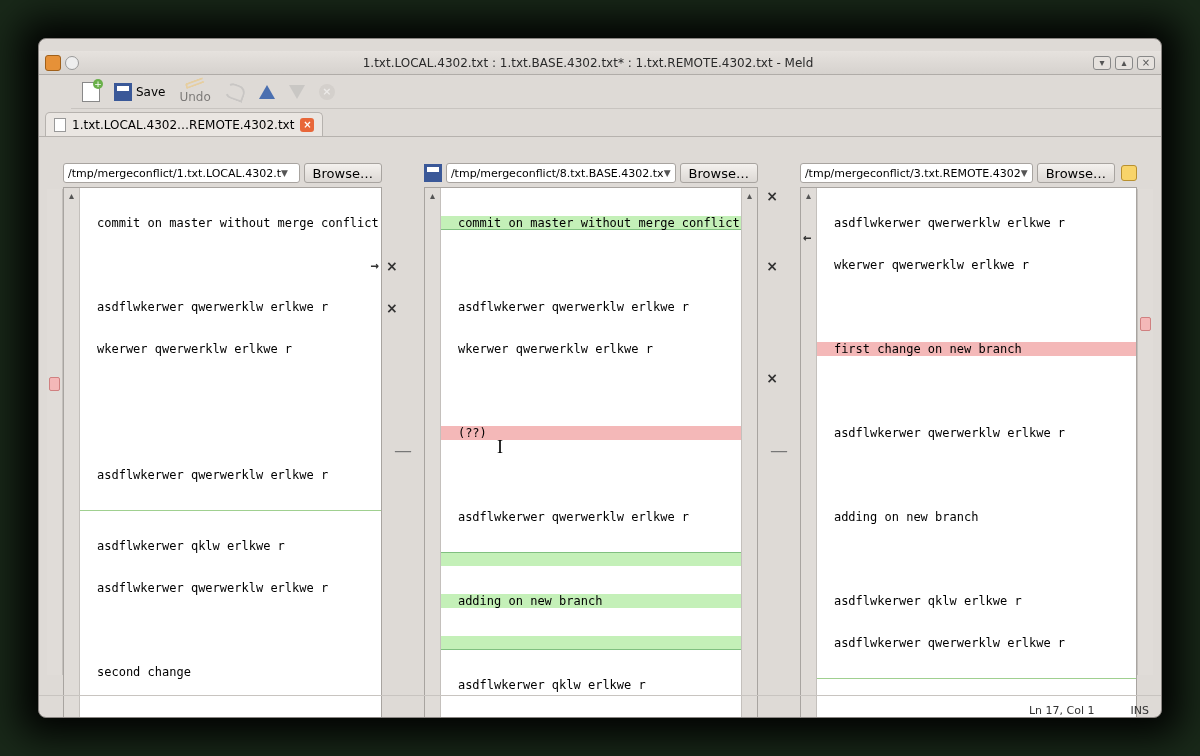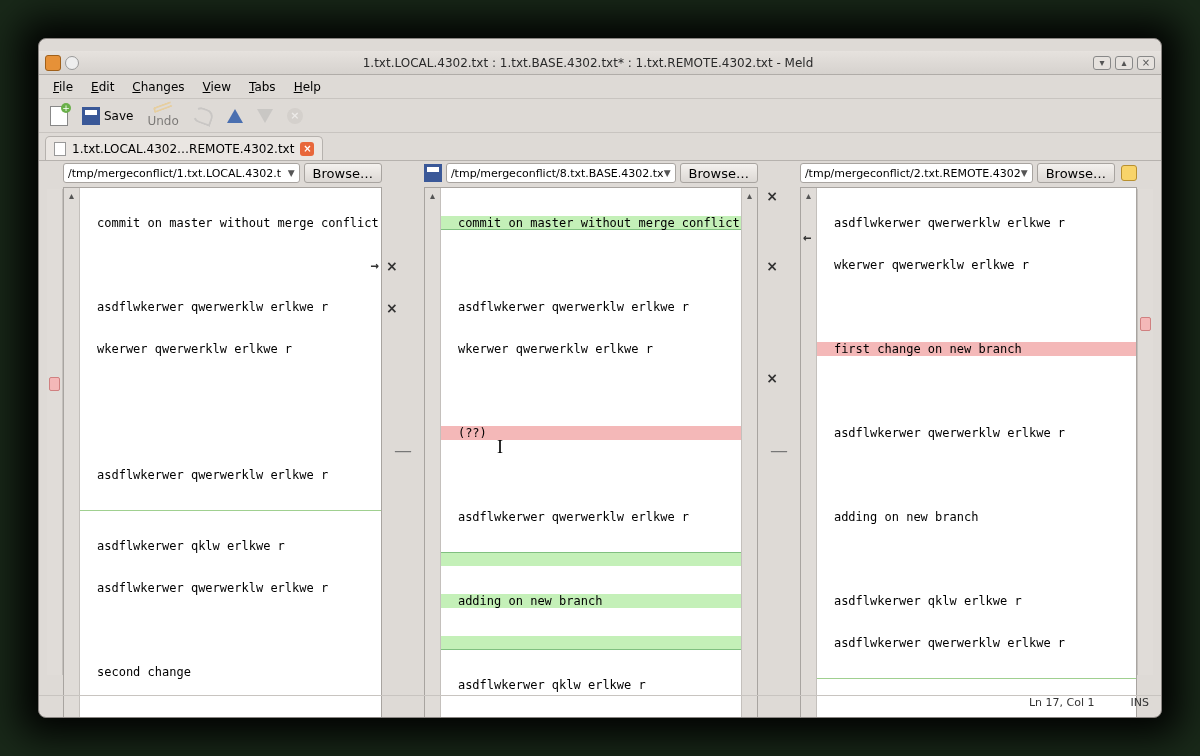--- a/index.html
+++ b/index.html
@@ -14,36 +14,36 @@
   .titlebar .app-icon { width: 16px; height: 16px; margin: 0 4px 0 6px; background: #e69138; border: 1px solid #a0601a; border-radius: 3px; }
   .titlebar .roll { width: 14px; height: 14px; border: 1px solid #999; border-radius: 50%; background: #eee; margin-right: 4px; }
   .titlebar .title { flex: 1; text-align: center; font-size: 12px; color: #2a2a2a; }
   .titlebar .winbtns { display: flex; gap: 4px; margin-right: 6px; }
   .titlebar .winbtn { width: 18px; height: 14px; border: 1px solid #888; border-radius: 3px; background: #e6e2de; display:flex; align-items:center; justify-content:center; font-size:10px; color:#555;}
   
   .menubar { height: 24px; display: flex; align-items: center; gap: 2px; padding: 0 6px; border-bottom: 1px solid #c8c4c0; }
   .menubar .menuitem { padding: 2px 8px; }
   .menubar .menuitem span.u { text-decoration: underline; }
   
-  .toolbar { height: 34px; display: flex; align-items: center; gap: 4px; padding: 2px 6px; border-bottom: 1px solid #c8c4c0; }
+  .toolbar { height: 34px; display: flex; align-items: center; gap: 4px; padding: 2px 6px; border-bottom: 1px solid #c8c4c0; margin-left: 32px; }
   .tbtn { height: 26px; min-width: 26px; display: inline-flex; align-items: center; justify-content: center; gap: 4px; padding: 0 4px; border: 1px solid transparent; border-radius: 3px; }
   .dim { opacity: 0.45; flex-direction: column; }
   
   .tabbar { height: 28px; display: flex; align-items: flex-end; padding: 2px 6px 0 6px; gap: 0; border-bottom: 1px solid #b6b2ae; }
   .tab { height: 24px; display: flex; align-items: center; gap: 6px; padding: 0 8px; background: #eae6e2; border: 1px solid #b6b2ae; border-bottom: none; border-radius: 5px 5px 0 0; }
   .tab .doc-icon { width: 12px; height: 14px; background: #fff; border: 1px solid #999; }
   .tab .close { width: 14px; height: 14px; background: #e8673a; border-radius: 3px; display:flex; align-items:center; justify-content:center; color:#fff; font-size:10px; font-weight:bold;}
   
   .workarea { position: absolute; left: 0; right: 0; top: 118px; bottom: 22px; padding: 6px 8px 4px 8px; }
   .pane-wrap { display: flex; gap: 0; height: 100%; }
   .pane { display: flex; flex-direction: column; flex: 1 1 0; }
   .gap { width: 42px; position: relative; }
   .gap .quick { position:absolute; left:12px; font-size:18px; color:#777; }
   .path-row { display: flex; gap: 4px; margin-bottom: 4px; align-items: center; height: 22px; }
-  .path-input { flex: 1; height: 20px; background: #fff; border: 1px solid #a8a4a0; border-radius: 3px; display: flex; align-items: center; justify-content: space-between; padding: 0 4px; font-size: 11px; overflow: hidden; white-space: nowrap; }
+  .path-input { flex: 1; height: 20px; background: #fff; border: 1px solid #a8a4a0; border-radius: 3px; display: flex; align-items: center; justify-content: flex-start; padding: 0 4px; font-size: 11px; overflow: hidden; white-space: nowrap; }
   .path-input .dd { font-size: 9px; color: #555; }
   .browse-btn { height: 20px; padding: 0 8px; background: linear-gradient(#f4f1ee,#dcd8d4); border: 1px solid #a8a4a0; border-radius: 3px; font-size: 13px; display:flex; align-items:center; }
   .lock { width: 16px; height: 16px; background: #f8d46a; border: 1px solid #b89030; border-radius: 3px; margin-left: 2px; }
   .editor { position: relative; flex: 1; background: #fff; border: 1px solid #a8a4a0; display: flex; }
   .side-strip { width: 16px; background: #e0dcd8; border-right: 1px solid #c4c0bc; display:flex; flex-direction:column; align-items:center; }
   .side-strip.right { border-right: none; border-left: 1px solid #c4c0bc; }
   .side-strip .arrow { font-size: 10px; color:#555; margin-top:2px; }
   .ov-strip { width: 16px; background: #e0dcd8; border-left: 1px solid #c4c0bc; position:relative; }
   .ov-strip.left { border-left:none; border-right:1px solid #c4c0bc;}
   .ov-mark { position:absolute; left:2px; right:2px; height:14px; border-radius:2px; }
@@ -51,21 +51,21 @@
   .line { height: 14px; padding-left: 17px; }
   .hl-red { background: #f4b8b8; }
   .hl-green { background: #c4f0b8; }
   .hl-green-b { background: #c4f0b8; border-bottom:1px solid #80c080;}
   .hl-green-t { background: #c4f0b8; border-top:1px solid #80c080;}
   .hairline-green { border-top: 1px solid #a0d090; height:0; }
   .action-x { position:absolute; font-size:14px; font-weight:bold; color:#333; line-height:14px; cursor:pointer; }
   .action-arrow { position:absolute; font-size:14px; font-weight:bold; color:#333; line-height:14px; cursor:pointer;}
   .ibeam { position:absolute; left: 56px; top: 252px; font-family:serif; font-size:18px; color:#000; pointer-events:none; }
   
-  .statusbar { position: absolute; left: 0; right: 0; bottom: 0; height: 22px; border-top: 1px solid #c8c4c0; display: flex; align-items: flex-start; justify-content: flex-end; padding: 0 12px; gap: 36px; font-size: 11px; color: #333; }
+  .statusbar { position: absolute; left: 0; right: 0; bottom: 0; height: 22px; border-top: 1px solid #c8c4c0; display: flex; align-items: flex-end; justify-content: flex-end; padding: 0 12px; gap: 36px; font-size: 11px; color: #333; }
 
   
   .i-floppy { width:18px; height:18px; background:#3a5898; position:relative; }
   .i-floppy::after{content:"";position:absolute;left:3px;top:3px;right:3px;height:5px;background:#fff;}
   .i-newdoc { width:18px;height:20px;background:#fff;border:1px solid #888; position:relative;}
   .i-newdoc::after{content:"+";position:absolute;right:-4px;top:-4px;width:10px;height:10px;background:#6ab04a;color:#fff;border-radius:50%;font-size:9px;line-height:10px;text-align:center;}
   .i-undo { width:20px; height:16px; border:2px solid #f0c060; border-right-color:transparent; border-radius:10px 10px 10px 0; transform:rotate(-20deg);}
   .i-redo { width:20px; height:16px; border:2px solid #b0b0b0; border-left-color:transparent; border-radius:10px 10px 0 10px; transform:rotate(20deg);}
   .i-up { width:0;height:0;border-left:8px solid transparent;border-right:8px solid transparent;border-bottom:14px solid #4a6fb0;}
   .i-down { width:0;height:0;border-left:8px solid transparent;border-right:8px solid transparent;border-top:14px solid #b0b0b0;}
@@ -82,28 +82,20 @@
     <div class="app-icon"></div>
     <div class="roll"></div>
     <div class="title">1.txt.LOCAL.4302.txt : 1.txt.BASE.4302.txt* : 1.txt.REMOTE.4302.txt - Meld</div>
     <div class="winbtns">
       <div class="winbtn">▾</div>
       <div class="winbtn">▴</div>
       <div class="winbtn">×</div>
     </div>
   </div>
 
-  <div class="menubar">
-    <div class="menuitem"><span class="u">F</span>ile</div>
-    <div class="menuitem"><span class="u">E</span>dit</div>
-    <div class="menuitem"><span class="u">C</span>hanges</div>
-    <div class="menuitem"><span class="u">V</span>iew</div>
-    <div class="menuitem"><span class="u">T</span>abs</div>
-    <div class="menuitem"><span class="u">H</span>elp</div>
-  </div>
 
   <div class="toolbar">
     <div class="tbtn">
         <span class="i-newdoc"></span>
       </div>
     <div class="tbtn">
         <span class="i-floppy"></span>
         <span>Save</span>
       </div>
     <div class="tbtn dim">
@@ -219,21 +211,21 @@
       <div class="gap" style="margin-top:26px; margin-bottom:16px;">
         <span class="action-x" style="right:22px; top:0px;">×</span>
         <span class="action-x" style="right:22px; top:70px;">×</span>
         <span class="action-x" style="right:22px; top:182px;">×</span>
         <span class="quick" style="top:250px;">—</span>
       </div>
 
       <div class="pane">
         <div class="path-row">
           <div class="path-input">
-            <span>/tmp/mergeconflict/2.txt.REMOTE.4302</span>
+            <span>/tmp/mergeconflict/3.txt.REMOTE.4302</span>
               <span class="dd">▼</span>
           </div>
           <div class="browse-btn">Browse…</div>
           <div class="lock"></div>
         </div>
         <div class="editor">
           <div class="side-strip">
               <span class="arrow">▴</span>
             </div>
           <div class="text">

